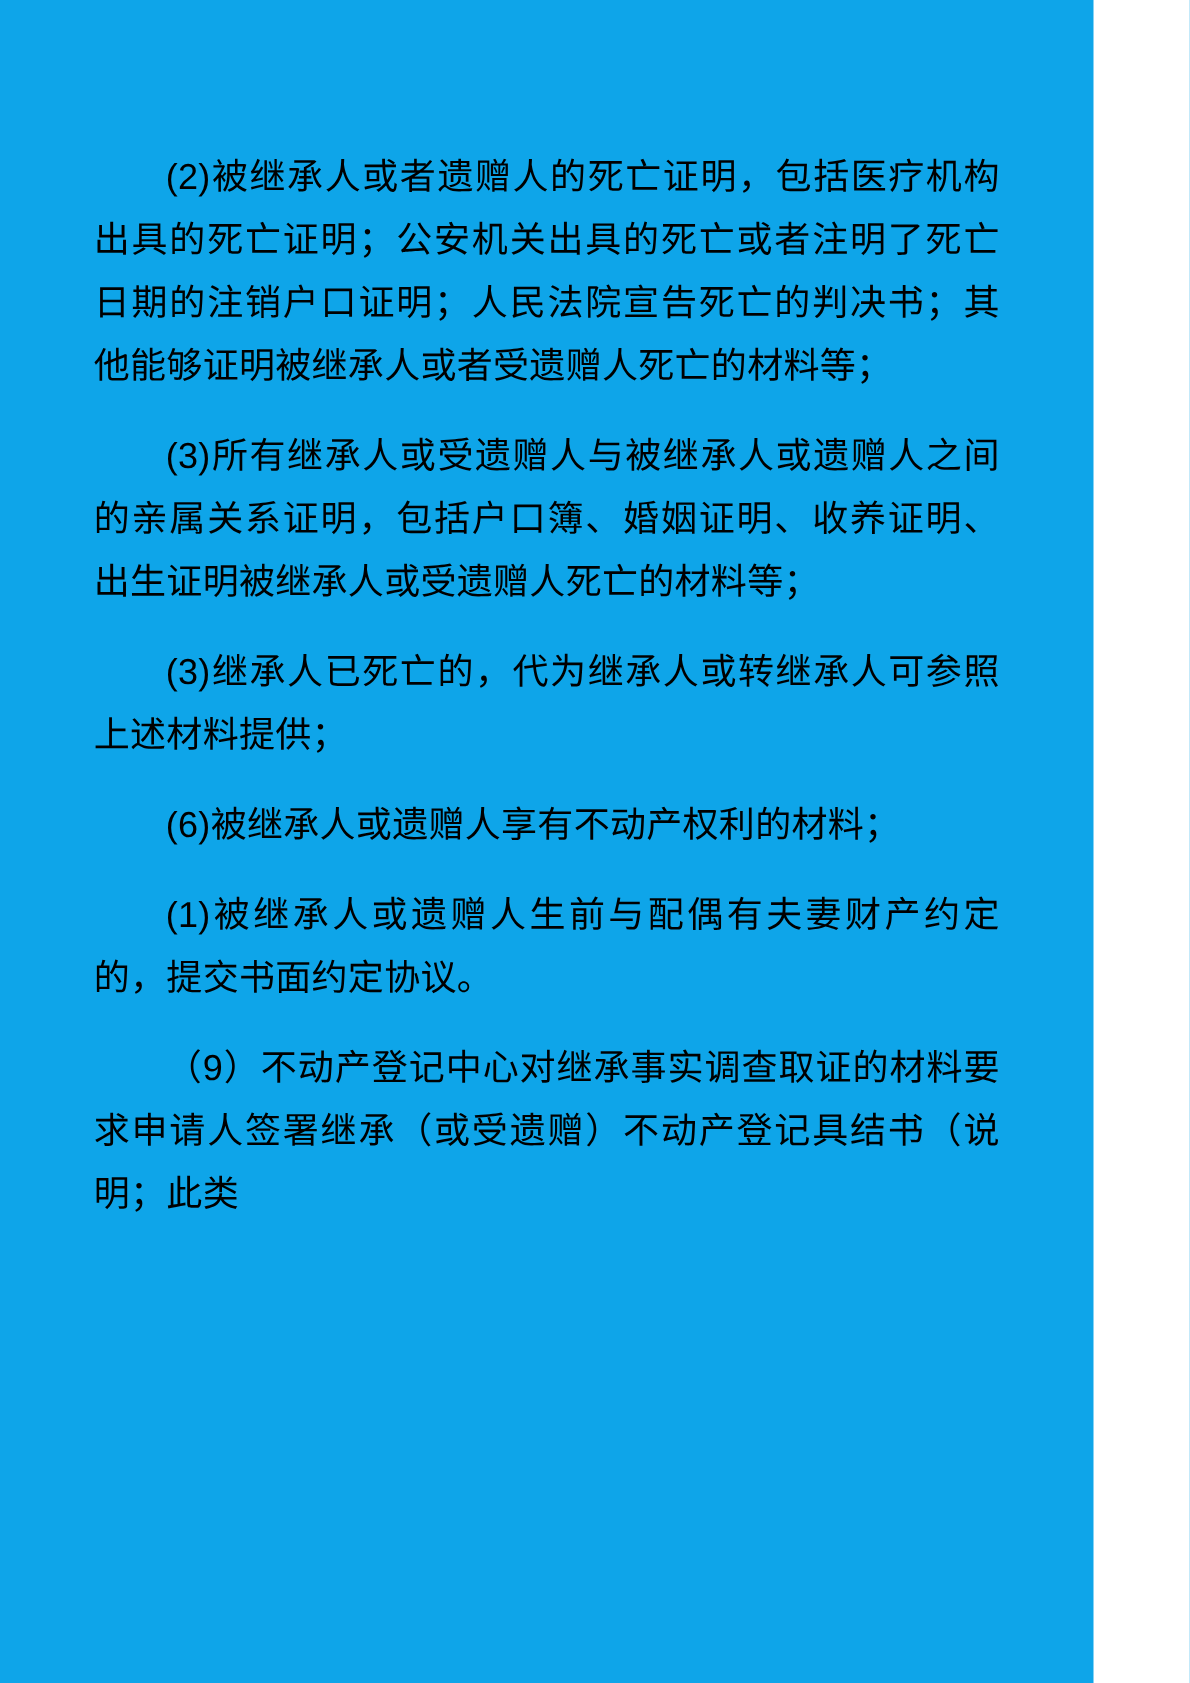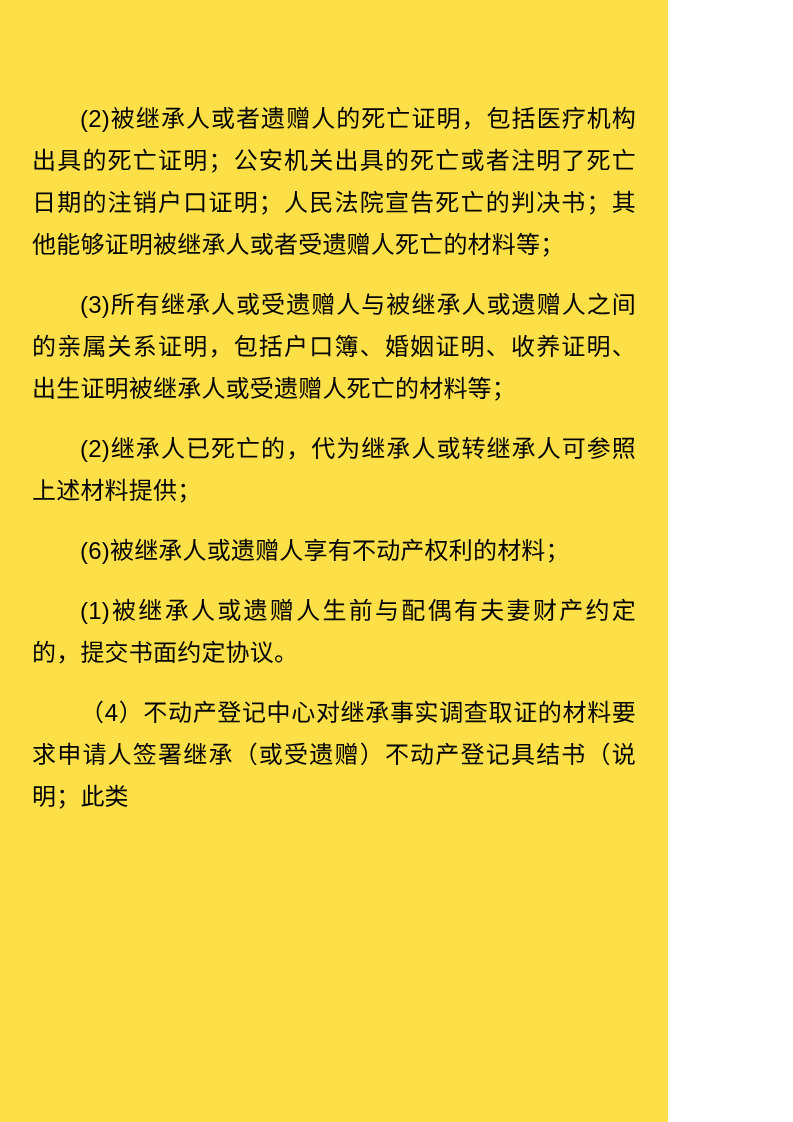--- a/index.html
+++ b/index.html
@@ -2,23 +2,23 @@
 <html lang="zh-CN"><head>
 <meta charset="utf-8">
 <style>
   html, body {
     margin: 0;
     padding: 0;
     background: #ffffff;
   }
   .page {
     position: relative;
-    width: 668px;
+    width: 729px;
     height: 1122px;
-    background: #fde047;
+    background: #0ea5e9;
     overflow: hidden;
     font-family: "Liberation Sans", sans-serif;
   }
   .content {
     width: 604px;
     margin: 0 auto;
     padding-top: 98px;
   }
   .para {
     margin: 0 0 18px 0;
@@ -32,18 +32,18 @@
     word-break: break-all;
   }
 </style>
 </head>
 <body>
 
 <div class="page">
   <div class="content">
     <p class="para">(2)被继承人或者遗赠人的死亡证明，包括医疗机构出具的死亡证明；公安机关出具的死亡或者注明了死亡日期的注销户口证明；人民法院宣告死亡的判决书；其他能够证明被继承人或者受遗赠人死亡的材料等；</p>
     <p class="para">(3)所有继承人或受遗赠人与被继承人或遗赠人之间的亲属关系证明，包括户口簿、婚姻证明、收养证明、出生证明被继承人或受遗赠人死亡的材料等；</p>
-    <p class="para">(2)继承人已死亡的，代为继承人或转继承人可参照上述材料提供；</p>
+    <p class="para">(3)继承人已死亡的，代为继承人或转继承人可参照上述材料提供；</p>
     <p class="para">(6)被继承人或遗赠人享有不动产权利的材料；</p>
     <p class="para">(1)被继承人或遗赠人生前与配偶有夫妻财产约定的，提交书面约定协议。</p>
-    <p class="para">（4）不动产登记中心对继承事实调查取证的材料要求申请人签署继承（或受遗赠）不动产登记具结书（说明；此类</p>
+    <p class="para">（9）不动产登记中心对继承事实调查取证的材料要求申请人签署继承（或受遗赠）不动产登记具结书（说明；此类</p>
   </div>
 </div>
 
 </body></html>

